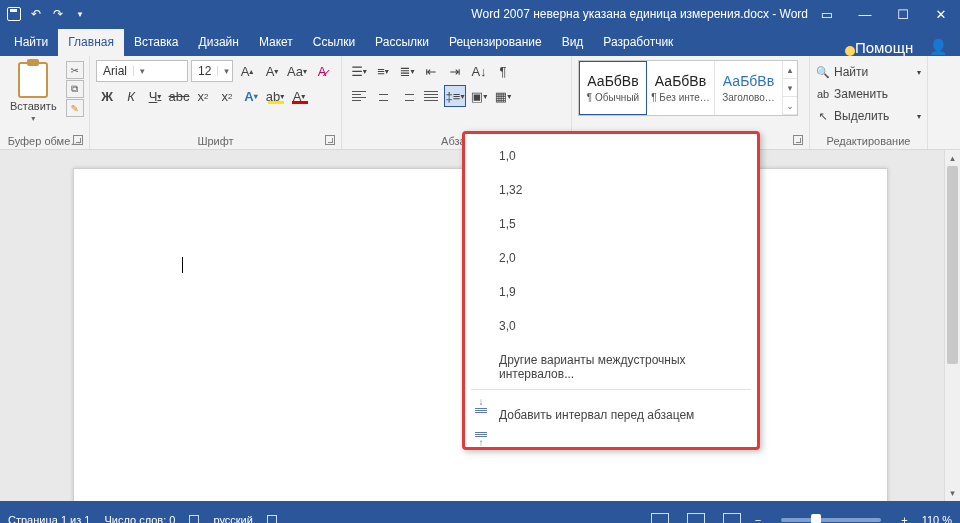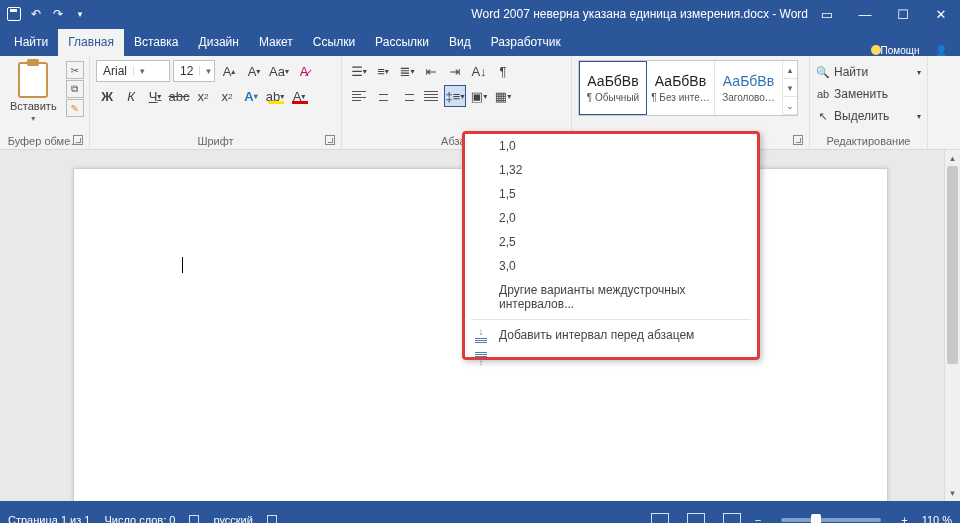--- a/index.html
+++ b/index.html
@@ -13,21 +13,21 @@
   .save-icon:before { content:""; position:absolute; top:1px; left:2px; width:7px; height:3px; background:#fff; }
   .title-text { flex:1; text-align:right; font-size:12px; }
   .win-btns { display:flex; }
   .win-btn { width:38px; height:28px; display:flex; align-items:center; justify-content:center; font-size:13px; }
 
   
   .tabs { background:#2B579A; height:28px; display:flex; align-items:flex-end; padding:0 4px; }
   .tab { color:#fff; font-size:12px; padding:6px 10px 7px; cursor:pointer; }
   .tab.active { background:#F3F3F3; color:#2B579A; }
   .tabs .spacer { flex:1; }
-  .help { color:#fff; font-size:10px; display:flex; align-items:flex-start; padding:0 8px; }
+  .help { color:#fff; font-size:15px; display:flex; align-items:flex-end; padding:0 8px; }
   .bulb { width:10px;height:10px;border-radius:50%;background:#ffd862;display:inline-block; }
 
   
   .ribbon { background:#F3F3F3; height:94px; border-bottom:1px solid #d9d9d9; display:flex; }
   .group { border-right:1px solid #e0e0e0; padding:4px 6px 2px 6px; display:flex; flex-direction:column; }
   .group-body { flex:1; display:flex; align-items:flex-start; gap:4px; }
   .group-label { font-size:11px; color:#666; text-align:center; padding-top:2px; position:relative; }
   .dlg-launcher { position:absolute; right:0; bottom:2px; width:10px; height:10px; border:1px solid #888; }
   .dlg-launcher:after{content:"";position:absolute;right:1px;bottom:1px;width:4px;height:4px;border-right:1px solid #888;border-bottom:1px solid #888;}
 
@@ -70,21 +70,21 @@
   .workspace{background:#e9e9e9;height: calc(523px - 28px - 28px - 94px - 22px);position:relative;display:flex;justify-content:center;overflow:hidden;}
   .page{background:#fff;width:815px;margin-top:18px;height:430px;box-shadow:0 0 4px rgba(0,0,0,.15);border:1px solid #cfcfcf;position:relative;}
   .cursor{position:absolute;left:108px;top:88px;width:1px;height:16px;background:#000;}
   .scrollbar{position:absolute;right:0;top:0;bottom:0;width:16px;background:#f0f0f0;border-left:1px solid #dcdcdc;}
   .sb-btn{height:16px;display:flex;align-items:center;justify-content:center;font-size:9px;color:#666;}
   .sb-track{position:absolute;top:16px;bottom:16px;left:0;right:0;}
   .sb-thumb{position:absolute;top:0;left:2px;right:2px;height:62%;background:#c8c8c8;border-radius:2px;}
 
   
   .menu{position:absolute;left:462px;top:131px;width:298px;background:#fff;border:3px solid #E03B3B;border-radius:4px;box-shadow:2px 2px 6px rgba(0,0,0,.25);font-size:12px;color:#444;z-index:50;}
-  .menu .mi{padding:5px 12px 5px 34px;cursor:pointer;position:relative;}
+  .menu .mi{padding:15px 12px 5px 34px;cursor:pointer;position:relative;}
   .menu .sep{height:1px;background:#e2e2e2;margin:3px 6px;}
   .menu .mi .mic{position:absolute;left:8px;top:4px;width:16px;height:16px;display:flex;flex-direction:column;align-items:center;justify-content:center;}
   .mic-lines span{display:block;height:1px;background:#5b7aa8;width:12px;margin:1px 0;}
   .mic .arrow{font-size:10px;color:#5b7aa8;line-height:1;}
 
   
   .status{height:38px;background:#2B579A;color:#fff;font-size:11px;display:flex;align-items:center;gap:14px;padding:0 8px;}
   .status .spacer{flex:1;}
   .status .zicon{width:18px;height:14px;border:1px solid #cfe0f4;margin-left:4px;}
   .zoom-slider{width:100px;height:4px;background:#7fa0cc;position:relative;border-radius:2px;margin:0 6px;}
@@ -114,20 +114,21 @@
 </div>
 
 <div class="tabs">
   <div class="tab">Найти</div>
   <div class="tab active">Главная</div>
   <div class="tab">Вставка</div>
   <div class="tab">Дизайн</div>
   <div class="tab">Макет</div>
   <div class="tab">Ссылки</div>
   <div class="tab">Рассылки</div>
+  <div class="tab">Рецензирование</div>
   <div class="tab">Вид</div>
   <div class="tab">Разработчик</div>
   <div class="spacer"></div>
   <div class="help">
       <span class="bulb"></span>
       <span>Помощн</span>
     </div>
   <div class="help">👤</div>
 </div>
 
@@ -145,21 +146,21 @@
         <div class="mini">⧉</div>
         <div class="mini brush">✎</div>
       </div>
     </div>
     <div class="group-label"><span>Буфер обме…</span><div class="dlg-launcher"></div></div>
   </div>
 
   <div class="group" style="width:252px;">
     <div style="flex:1;">
       <div class="font-row">
-        <div class="combo" style="width:74px;">
+        <div class="combo" style="width:92px;">
             <span>Arial</span>
             <span class="dd">▾</span>
           </div>
         <div class="combo" style="width:42px;">
             <span>12</span>
             <span class="dd">▾</span>
           </div>
         <div class="rbtn">A<span style="font-size:8px;vertical-align:super">▴</span></div>
         <div class="rbtn">A<span style="font-size:8px;vertical-align:super">▾</span></div>
         <div class="rbtn">Aa<span style="font-size:8px">▾</span></div>
@@ -292,21 +293,21 @@
       </div>
     <div class="sb-btn" style="position:absolute;bottom:0;width:100%;">▾</div>
   </div>
 </div>
 
 <div class="menu">
   <div class="mi">1,0</div>
   <div class="mi">1,32</div>
   <div class="mi">1,5</div>
   <div class="mi">2,0</div>
-  <div class="mi">2,5</div>
+  <div class="mi">1,9</div>
   <div class="mi">3,0</div>
   <div class="mi">Другие варианты междустрочных интервалов...</div>
   <div class="sep"></div>
   <div class="mi">
     <div class="mic">
         <span class="arrow">↓</span>
         <div class="mic-lines">
           <span></span>
           <span></span>
           <span></span>

